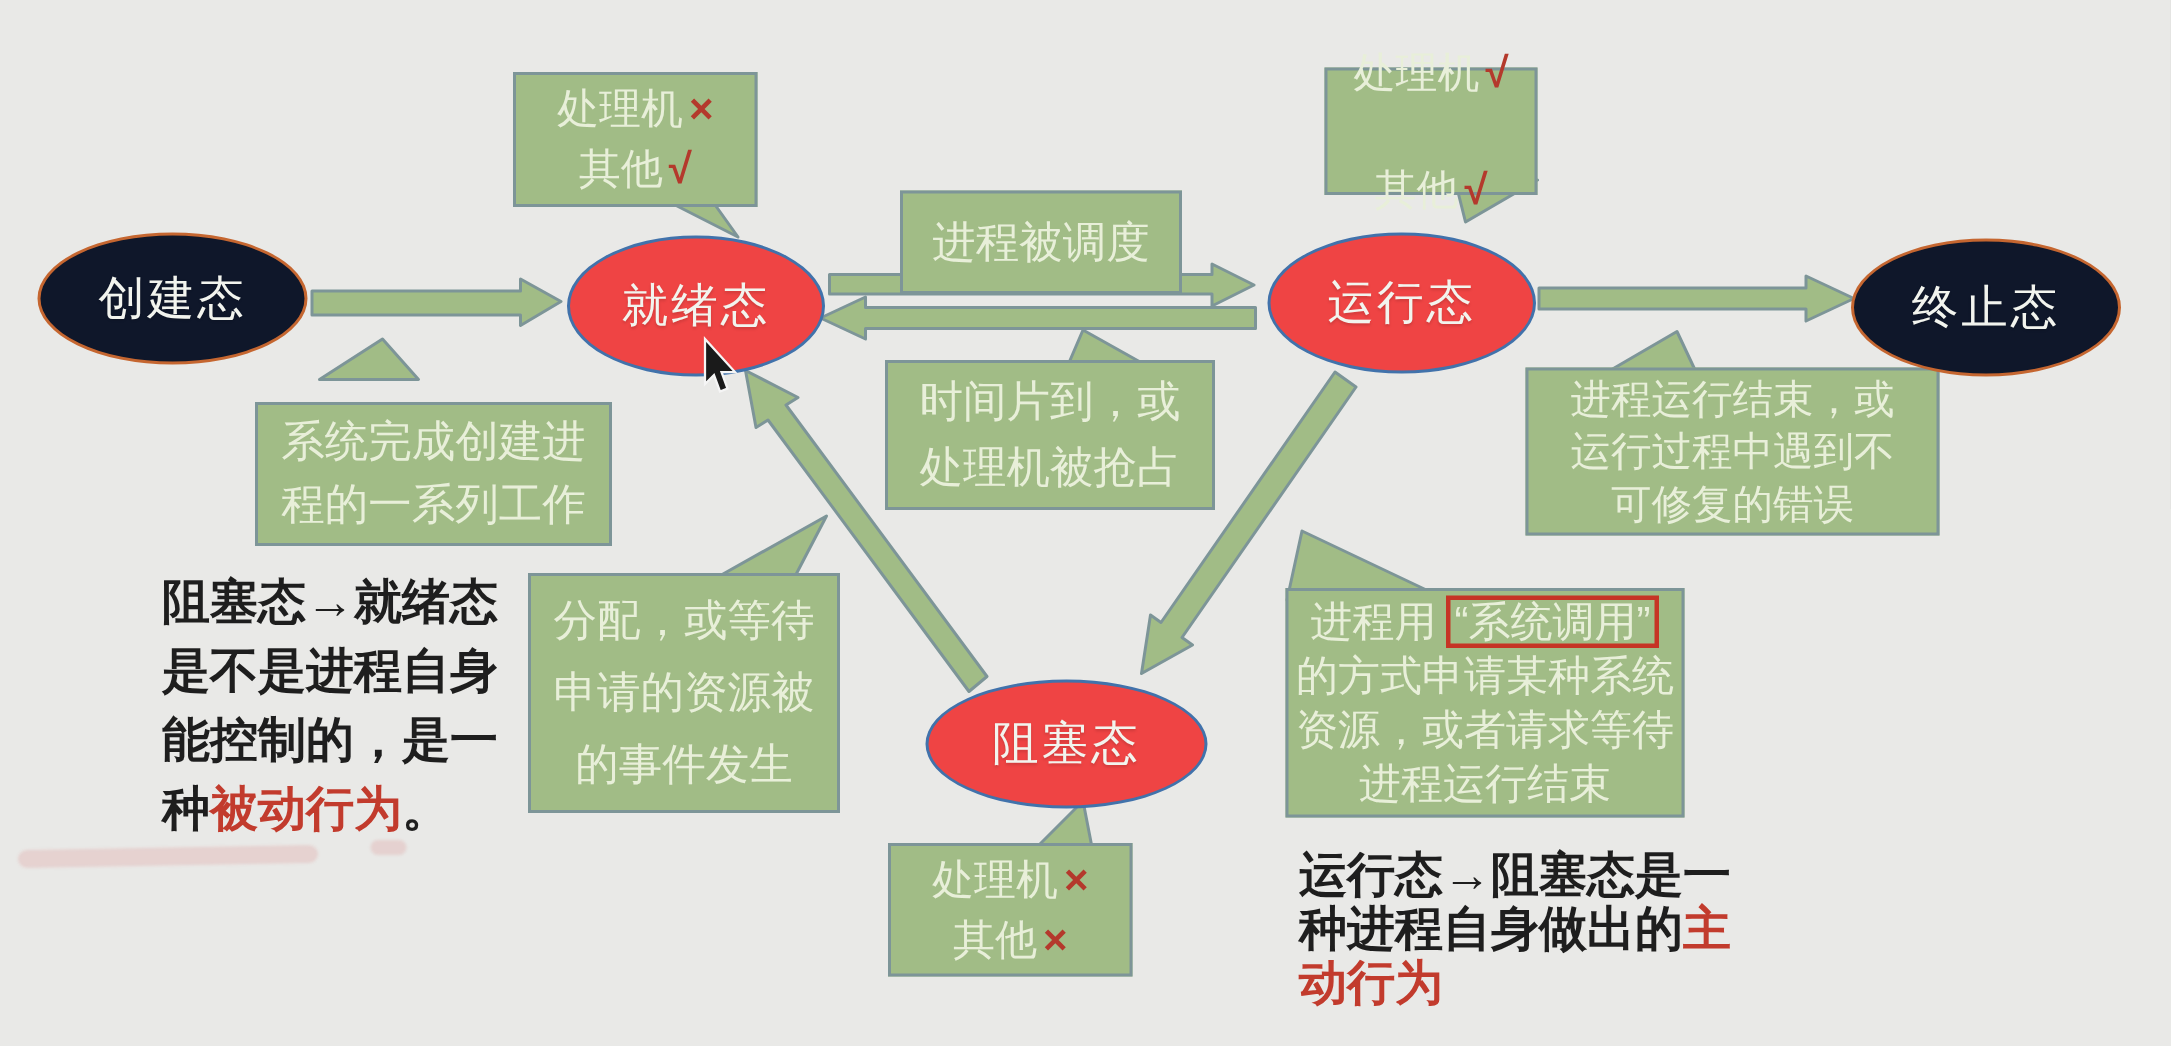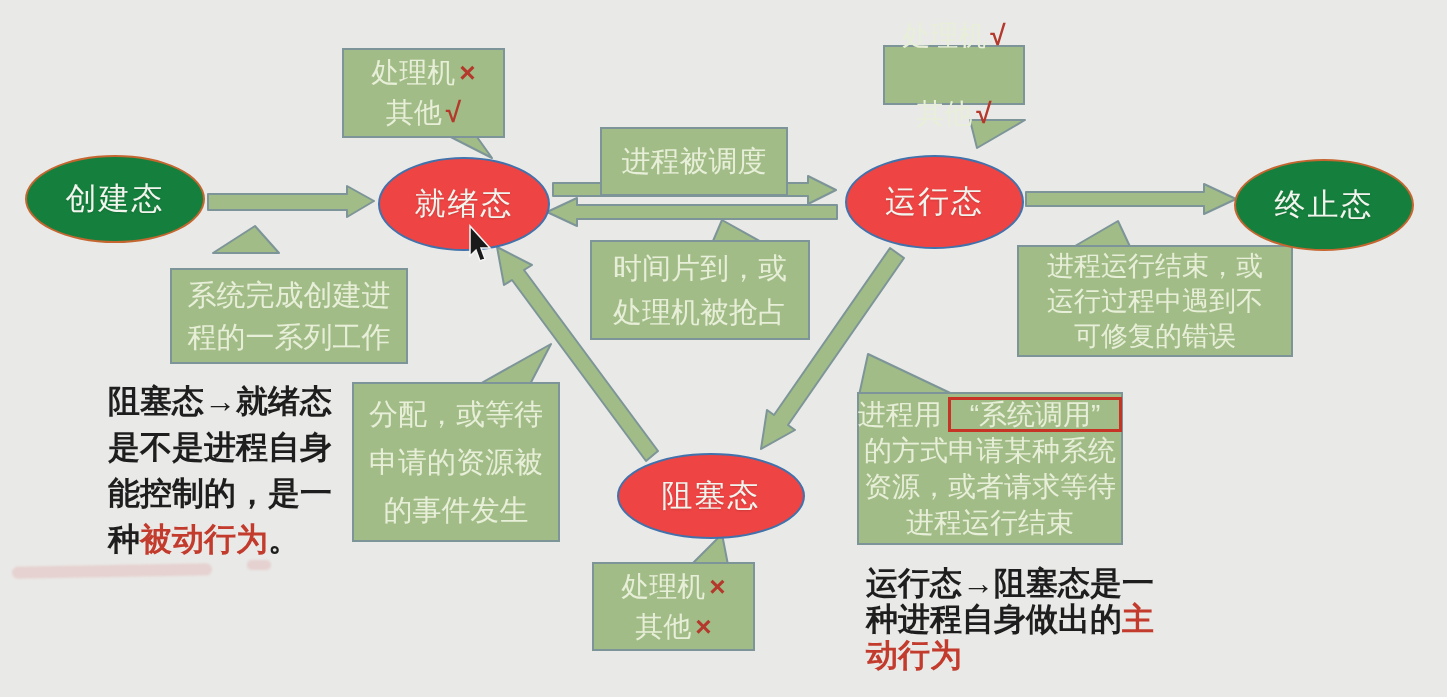--- a/index.html
+++ b/index.html
@@ -19,40 +19,40 @@
 
   .state{
     position:absolute;z-index:3;
     border-radius:50%;
     display:flex;align-items:center;justify-content:center;
     color:#f2f4ee;
     font-size:31px;letter-spacing:2px;
     text-shadow:0 1px 2px rgba(0,0,0,0.15);
   }
   .state.blue{background:#ef4444;border:2px solid #4172ab;}
-  .state.orange{background:#15803d;border:2px solid #c56630;}
+  .state.orange{background:#0f172a;border:2px solid #c56630;}
 
   .callout{
     position:absolute;z-index:2;
     background:#a1bc86;
     border:2px solid #7d9598;
     color:#e8efd9;
     display:flex;flex-direction:column;justify-content:center;align-items:center;
     text-align:center;
     box-sizing:border-box;
   }
   .callout .line{white-space:nowrap;}
   .mark{
     font-weight:bold;
     color:#b4392c;
     margin-left:4px;
   }
   .redbox{
     border:3px solid #c63425;
-    padding:0 19px;
+    padding:0 3px;
     margin-left:6px;
     display:inline-block;
     line-height:1.05;
   }
   .note{
     position:absolute;z-index:2;
     color:#1e1e1e;
     font-family:"Liberation Serif", serif;
     font-weight:700;
     white-space:nowrap;
@@ -110,21 +110,21 @@
 
   <div class="callout" style="left:342px;top:48px;width:163px;height:90px;font-size:28px;line-height:40px;">
     <div class="line"><span>处理机</span><span class="mark">×</span></div>
     <div class="line"><span>其他</span><span class="mark">√</span></div>
   </div>
 
   <div class="callout" style="left:600px;top:83px;width:188px;height:69px;font-size:29px;margin-top:44px;">
     <div class="line">进程被调度</div>
   </div>
 
-  <div class="callout" style="left:883px;top:45px;width:142px;height:60px;font-size:28px;line-height:38px;gap:40px;">
+  <div class="callout" style="left:883px;top:45px;width:142px;height:85px;font-size:28px;line-height:38px;gap:40px;">
     <div class="line"><span>处理机</span><span class="mark">√</span></div>
     <div class="line"><span>其他</span><span class="mark">√</span></div>
   </div>
 
   <div class="callout" style="left:590px;top:240px;width:220px;height:100px;font-size:29px;line-height:44px;">
     <div class="line">时间片到，或</div>
     <div class="line">处理机被抢占</div>
   </div>
 
   <div class="callout" style="left:170px;top:244px;width:238px;height:96px;font-size:29px;line-height:42px;margin-top:24px;">

